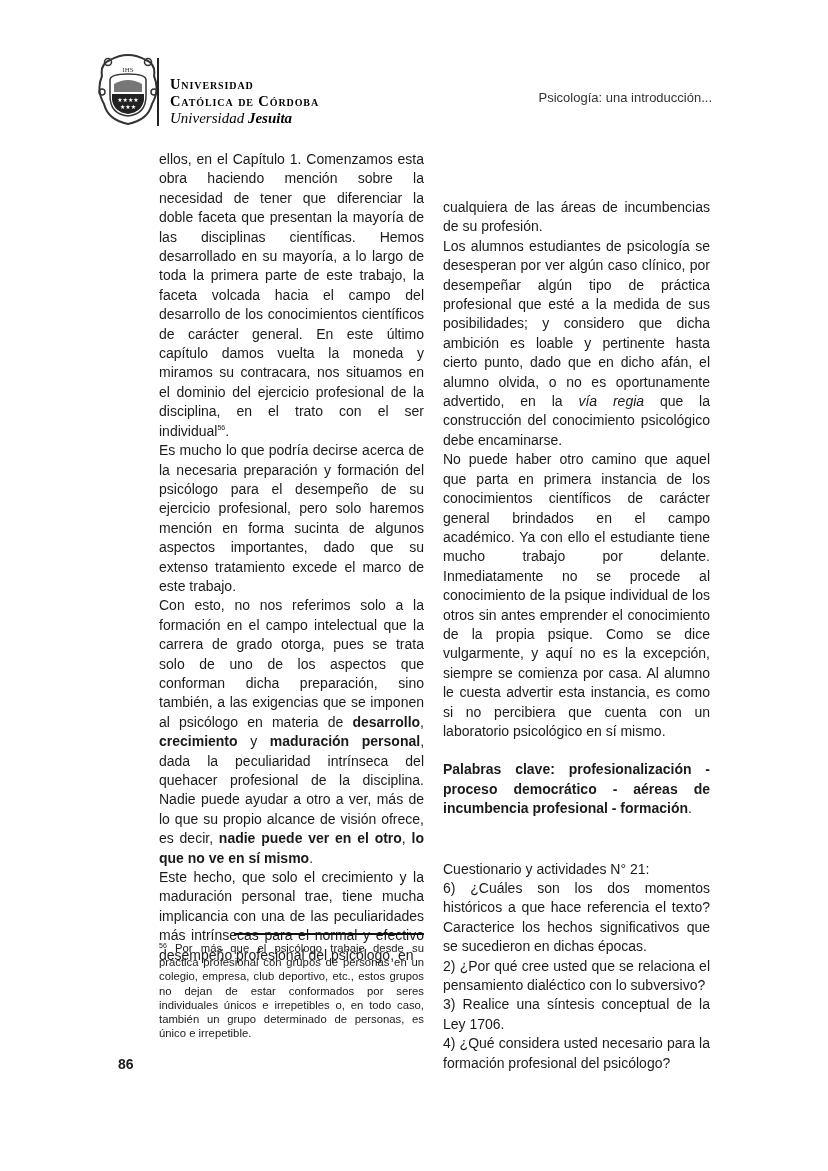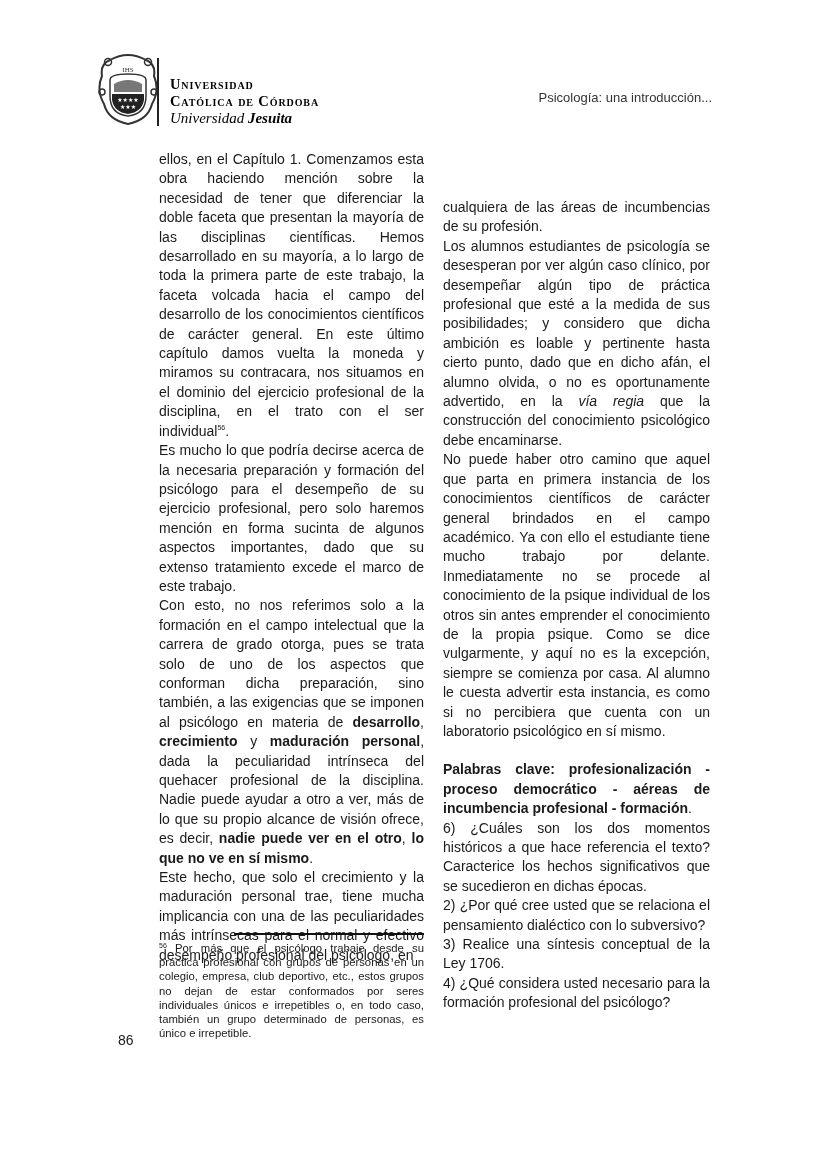--- a/index.html
+++ b/index.html
@@ -20,21 +20,21 @@
   .col p { margin: 0; }
   .col b { font-weight: bold; }
   sup { font-size: 7px; vertical-align: 6px; line-height: 0; }
 
   .keywords { margin-top: 19px !important; font-weight: bold; }
   .questions { margin-top: 41px !important; }
 
   .fn-rule { position: absolute; left: 234px; top: 933px; width: 190px; height: 1.5px; background: #111; }
   .footnote { position: absolute; left: 159px; top: 941px; width: 265px; font-size: 11.3px; line-height: 14.2px; text-align: justify; }
   .footnote sup { font-size: 7px; vertical-align: 4px; }
-  .page-number { position: absolute; left: 118px; top: 1032px; font-size: 14px; }
+  .page-number { position: absolute; left: 118px; top: 1056px; font-size: 14px; font-weight: bold; }
 </style>
 </head>
 <body>
 
 <div class="header">
   <svg class="logo-crest" viewBox="0 0 64 78">
     <path d="M14 10 Q32 0 50 10 Q60 14 58 26 Q64 40 56 54 Q52 70 32 74 Q12 70 8 54 Q0 40 6 26 Q4 14 14 10 Z" fill="none" stroke="#333" stroke-width="2"></path>
     <circle cx="12" cy="12" r="3.5" fill="none" stroke="#333" stroke-width="1.5"></circle>
     <circle cx="52" cy="12" r="3.5" fill="none" stroke="#333" stroke-width="1.5"></circle>
     <circle cx="6" cy="42" r="3" fill="none" stroke="#333" stroke-width="1.5"></circle>
@@ -60,20 +60,21 @@
   <p>Es mucho lo que podría decirse acerca de la necesaria preparación y formación del psicólogo para el desempeño de su ejercicio profesional, pero solo haremos mención en forma sucinta de algunos aspectos importantes, dado que su extenso tratamiento excede el marco de este trabajo.</p>
   <p><span>Con esto, no nos referimos solo a la formación en el campo intelectual que la carrera de grado otorga, pues se trata solo de uno de los aspectos que conforman dicha preparación, sino también, a las exigencias que se imponen al psicólogo en materia de </span><b>desarrollo</b><span>, </span><b>crecimiento</b><span> y </span><b>maduración personal</b><span>, dada la peculiaridad intrínseca del quehacer profesional de la disciplina. Nadie puede ayudar a otro a ver, más de lo que su propio alcance de visión ofrece, es decir, </span><b>nadie puede ver en el otro</b><span>, </span><b>lo que no ve en sí mismo</b><span>.</span></p>
   <p>Este hecho, que solo el crecimiento y la maduración personal trae, tiene mucha implicancia con una de las peculiaridades más intrínsecas para el normal y efectivo desempeño profesional del psicólogo, en</p>
 </div>
 
 <div class="col col-right">
   <p>cualquiera de las áreas de incumbencias de su profesión.</p>
   <p><span>Los alumnos estudiantes de psicología se desesperan por ver algún caso clínico, por desempeñar algún tipo de práctica profesional que esté a la medida de sus posibilidades; y considero que dicha ambición es loable y pertinente hasta cierto punto, dado que en dicho afán, el alumno olvida, o no es oportunamente advertido, en la </span><i>vía regia</i><span> que la construcción del conocimiento psicológico debe encaminarse.</span></p>
   <p>No puede haber otro camino que aquel que parta en primera instancia de los conocimientos científicos de carácter general brindados en el campo académico. Ya con ello el estudiante tiene mucho trabajo por delante. Inmediatamente no se procede al conocimiento de la psique individual de los otros sin antes emprender el conocimiento de la propia psique. Como se dice vulgarmente, y aquí no es la excepción, siempre se comienza por casa. Al alumno le cuesta advertir esta instancia, es como si no percibiera que cuenta con un laboratorio psicológico en sí mismo.</p>
   <p class="keywords"><span>Palabras clave: profesionalización - proceso democrático - aéreas de incumbencia profesional - formación</span><span style="font-weight:normal">.</span></p>
+  <p class="questions">Cuestionario y actividades N° 21:</p>
   <p>6) ¿Cuáles son los dos momentos históricos a que hace referencia el texto? Caracterice los hechos significativos que se sucedieron en dichas épocas.</p>
   <p>2) ¿Por qué cree usted que se relaciona el pensamiento dialéctico con lo subversivo?</p>
   <p>3) Realice una síntesis conceptual de la Ley 1706.</p>
   <p>4) ¿Qué considera usted necesario para la formación profesional del psicólogo?</p>
 </div>
 
 <div class="fn-rule"></div>
 <div class="footnote"><sup>56</sup><span> Por más que el psicólogo trabaje desde su práctica profesional con grupos de personas en un colegio, empresa, club deportivo, etc., estos grupos no dejan de estar conformados por seres individuales únicos e irrepetibles o, en todo caso, también un grupo determinado de personas, es único e irrepetible.</span></div>
 
 <div class="page-number">86</div>

